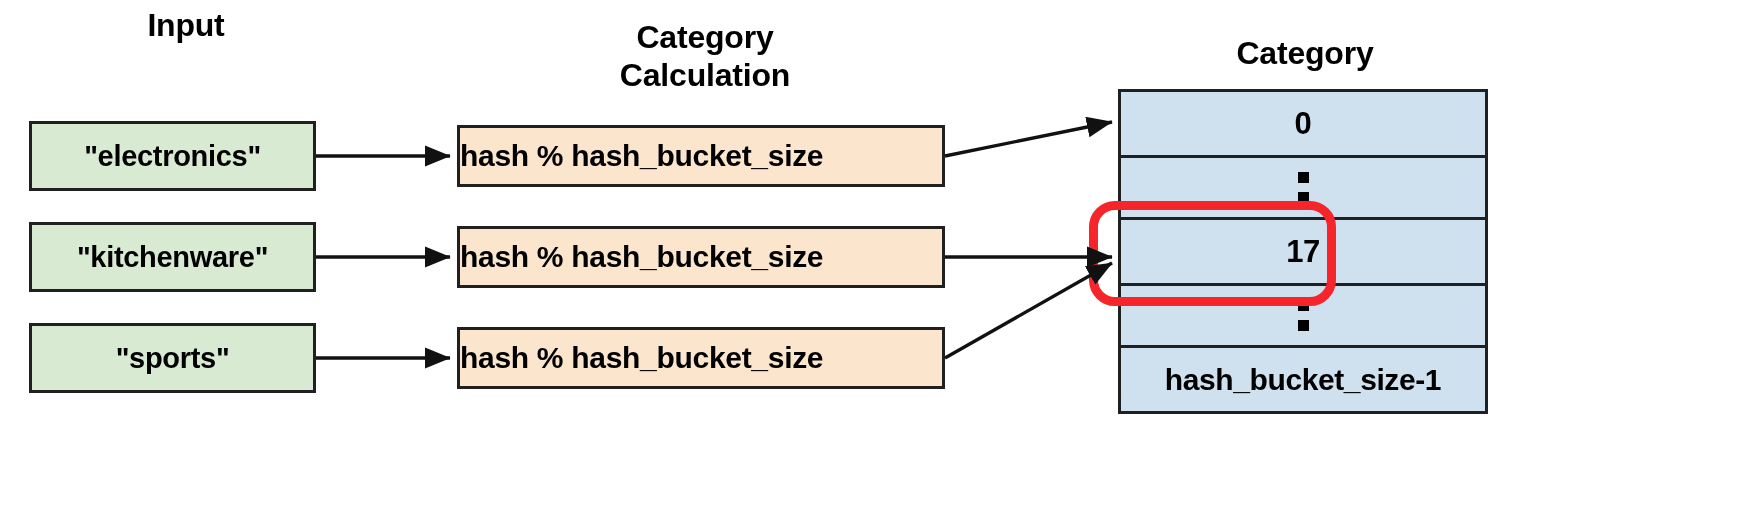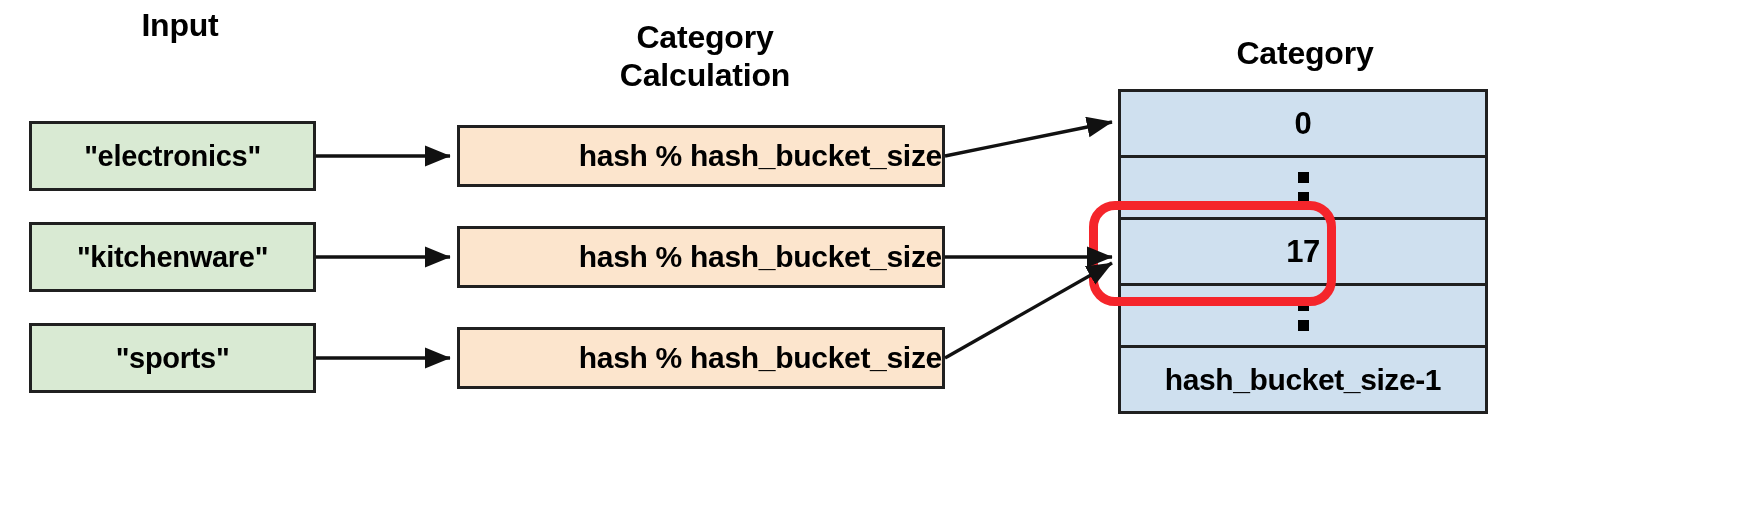--- a/index.html
+++ b/index.html
@@ -14,21 +14,21 @@
   .col-head{
     position:absolute;
     font-weight:bold;
     color:#000;
     font-size:32px;
     line-height:38px;
     text-align:center;
     white-space:pre-line;
     letter-spacing:-0.2px;
   }
-  #head-input{left:80px;top:6px;width:200px;}
+  #head-input{left:86px;top:6px;width:200px;}
   #head-calc {left:560px;top:18px;width:290px;}
   #head-cat  {left:1180px;top:34px;width:250px;}
 
   
   .ibox{
     position:absolute;
     left:29px;width:287px;height:70px;
     background:#d9ead3;
     border:3px solid #202020;
     box-sizing:border-box;
@@ -40,21 +40,21 @@
   #ibox1{top:222px;}
   #ibox2{top:323px;}
 
   
   .cbox{
     position:absolute;
     left:457px;width:488px;height:62px;
     background:#fce5cd;
     border:3px solid #202020;
     box-sizing:border-box;
-    display:flex;align-items:center;justify-content:flex-end;
+    display:flex;align-items:center;justify-content:flex-start;
     font-weight:bold;font-size:30px;color:#000;
     letter-spacing:-0.3px;
   }
   #cbox0{top:125px;}
   #cbox1{top:226px;}
   #cbox2{top:327px;}
 
   
   #cat-table{
     position:absolute;

